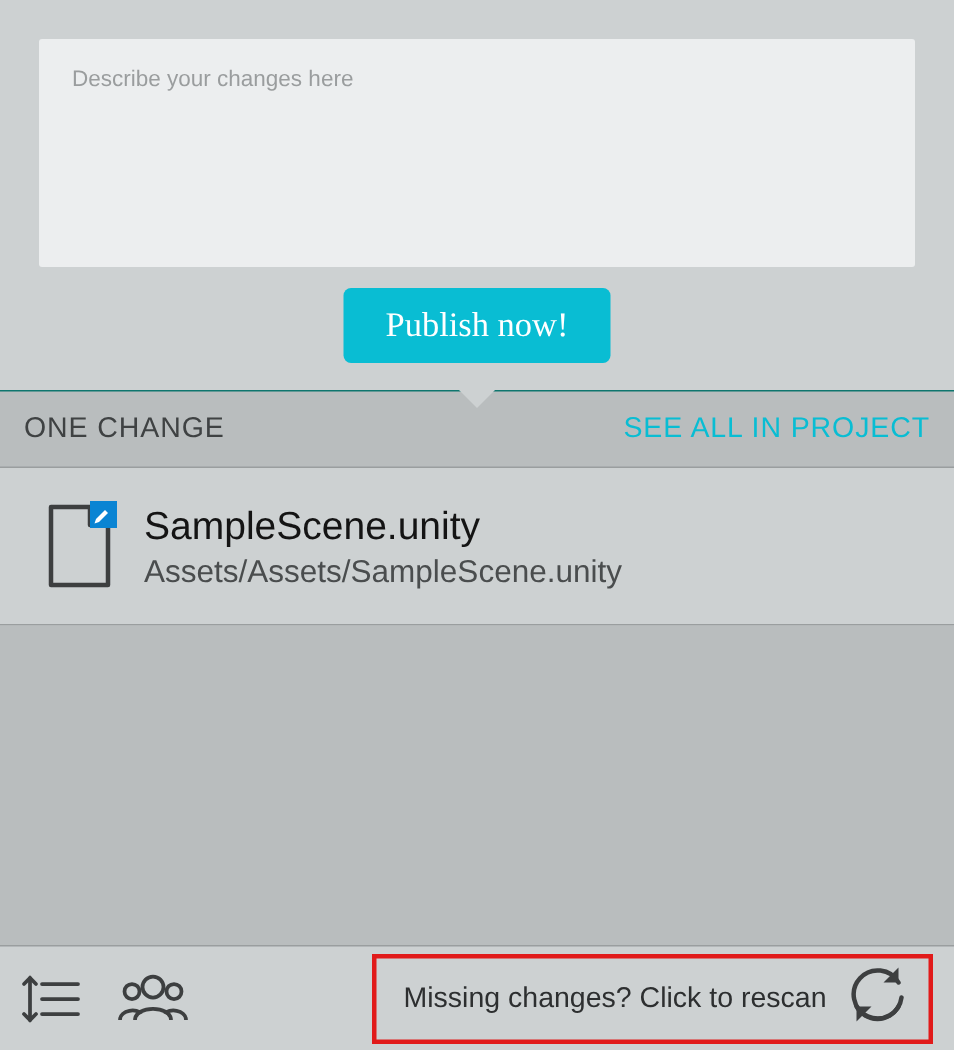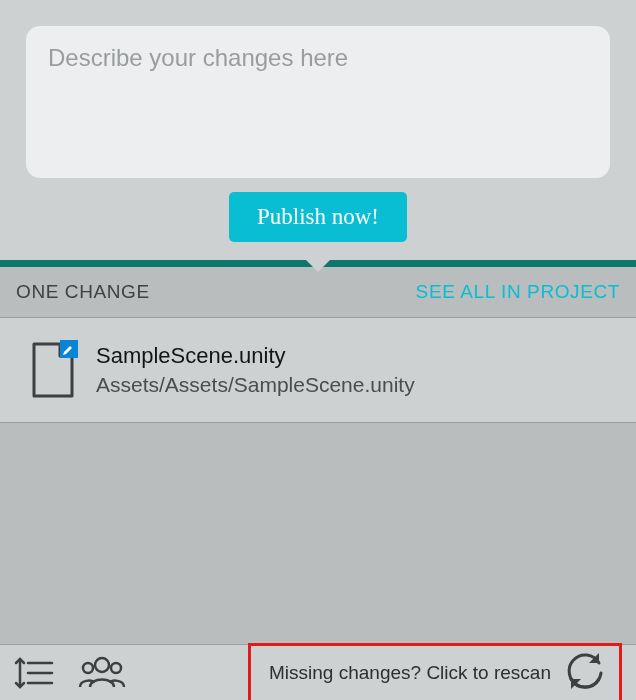--- a/index.html
+++ b/index.html
@@ -8,66 +8,66 @@
 
   .top-panel {
     background: #cdd1d2;
     padding: 26px 26px 18px 26px;
     display: flex; flex-direction: column; align-items: center;
     position: relative;
   }
   .describe-input {
     width: 100%; height: 152px;
     background: #eceeef; border: none; resize: none;
-    padding: 18px 22px; font-size: 24px; color: #676a6b;
-    font-family: inherit; border-radius: 14px;
+    padding: 18px 22px; font-size: 15px; color: #676a6b;
+    font-family: inherit; border-radius: 2px;
   }
   .describe-input::placeholder { color: #9a9d9e; }
   .publish-btn {
     margin-top: 14px;
     background: #09bdd3; color: #fff; border: none;
     font-size: 23px; padding: 12px 28px; border-radius: 5px;
     cursor: pointer; font-family: Liberation Serif, serif;
   }
   .pointer {
     position: absolute; bottom: -12px; left: 50%; transform: translateX(-50%);
     width: 0; height: 0;
     border-left: 14px solid transparent;
     border-right: 14px solid transparent;
     border-top: 14px solid #cdd1d2;
   }
 
   .change-header {
     background: #b9bdbe;
-    border-top: 7px solid #0f766e;
+    border-top: 1px solid #0f766e;
     border-bottom: 1px solid #9a9e9f;
     display: flex; justify-content: space-between; align-items: center;
     padding: 14px 16px 14px 16px;
     font-size: 19px; letter-spacing: 0.6px;
   }
   .change-header .count { color: #3f4243; font-weight: 500; }
   .change-header .see-all { color: #09bdd3; font-weight: 500; cursor: pointer; margin-left: 29px; }
 
   .change-row {
     background: #cdd1d2;
     padding: 22px 30px;
     display: flex; gap: 18px; align-items: center;
     border-bottom: 1px solid #9a9e9f;
   }
   .file-icon { position: relative; width: 48px; height: 60px; flex-shrink: 0; }
   .file-text { display: flex; flex-direction: column; gap: 4px; }
-  .file-name { font-size: 22px; color: #141414; }
+  .file-name { font-size: 26px; color: #141414; }
   .file-path { font-size: 21px; color: #4a4d4e; }
 
   .spacer { flex: 1; background: #b9bdbe; }
 
   .bottom-bar {
     background: #cdd1d2;
     border-top: 1px solid #9a9e9f;
-    height: 56px;
+    height: 70px;
     display: flex; align-items: center; padding: 0 14px;
     gap: 24px;
   }
   .toolbar-icon { cursor: pointer; display: flex; align-items: center; }
   .rescan-area {
     margin-left: auto;
     display: flex; align-items: center; gap: 12px;
     border: 3px solid #e11a1a;
     padding: 6px 12px 6px 18px;
     cursor: pointer;

